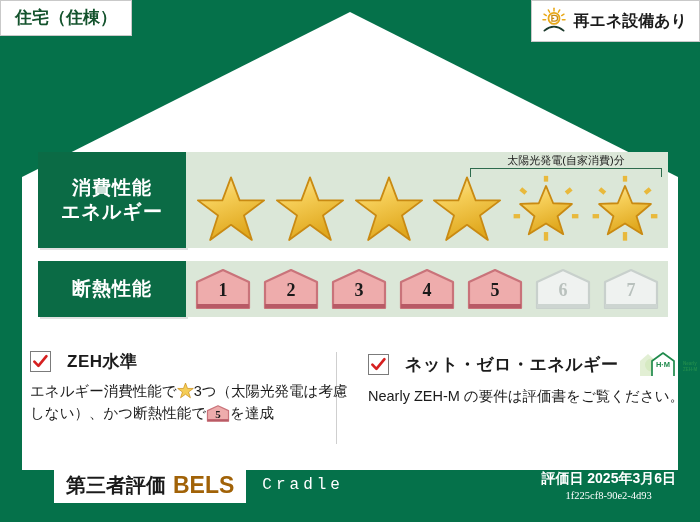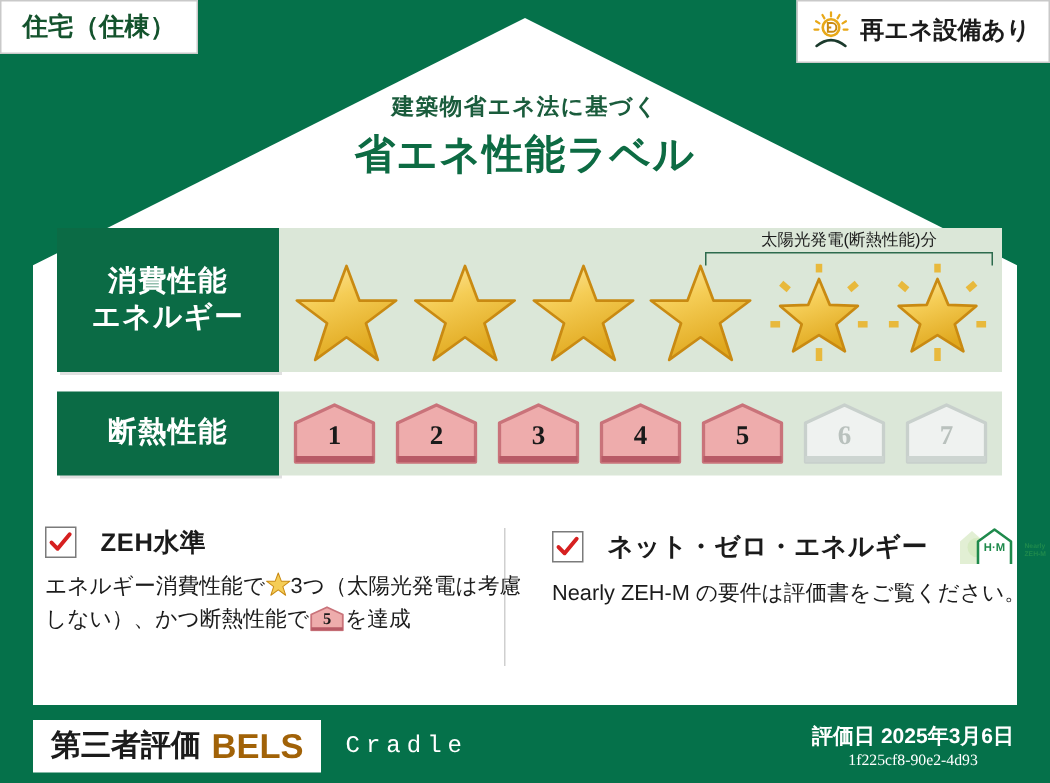--- a/index.html
+++ b/index.html
@@ -169,23 +169,23 @@
   }
   .inline-house svg{ width:100%; height:100%; display:block; }
   .inline-house .n{
     position:absolute; inset:0; text-align:center; font-size:11px;
     font-weight:bold; color:#1a1a1a; line-height:19px;
     font-family:"Liberation Serif","DejaVu Serif",serif;
   }
 
   
   .bottom-bar{
-    position:absolute; left:0; right:0; bottom:0; height:50px;
+    position:absolute; left:0; right:0; bottom:12px; height:50px;
     z-index:6;
-    display:flex; align-items:center;
+    display:flex; align-items:center;padding-left:32px;
   }
   .bels-box{
     background:#ffffff;
     margin-left:22px;
     padding:6px 12px 6px 12px;
     display:flex; align-items:center;
     line-height:1;
   }
   .bels-eval{
     font-size:20px; font-weight:bold; color:#1b1b1b; letter-spacing:0px;
@@ -227,36 +227,32 @@
         <line x1="3.4" y1="14.5" x2="6.4" y2="14.5"></line>
         <line x1="28.6" y1="14.5" x2="25.6" y2="14.5"></line>
       </g>
       <circle cx="16" cy="13" r="6.3" fill="none" stroke="#e8a818" stroke-width="2"></circle>
       <path d="M13.6 9.6 h3.2 a3.2 3.2 0 0 1 0 6.6 h-3.2 z M13.6 12.9 h2.6" fill="none" stroke="#c98a12" stroke-width="1.5"></path>
       <path d="M5 27 Q16 18 27 27" fill="none" stroke="#1b3a2c" stroke-width="2" stroke-linecap="round"></path>
     </svg>
     <span class="txt">再エネ設備あり</span>
   </div>
 
-  <div class="title-block">
-    <div class="title-sub">建築物省エネ法に基づく</div>
-    <div class="title-main">省エネ性能ラベル</div>
-  </div>
 
   <div class="rows">
 
     <div class="metric-row" id="row-energy">
       <div class="row-label">
         <span>消費性能</span>
         <span>エネルギー</span>
       </div>
       <div class="row-body">
 
         <div class="solar-anno">
-          <div class="cap">太陽光発電(断熱性能)分</div>
+          <div class="cap">太陽光発電(自家消費)分</div>
           <div class="bracket"></div>
         </div>
 
         <div class="star-strip">
 
           <div class="star-cell">
             <svg class="star-svg" viewBox="0 0 100 96">
               <defs>
                   <linearGradient id="gs1" x1="0" y1="0" x2="0.4" y2="1">
                 <stop offset="0%" stop-color="#fde9a8"></stop>

